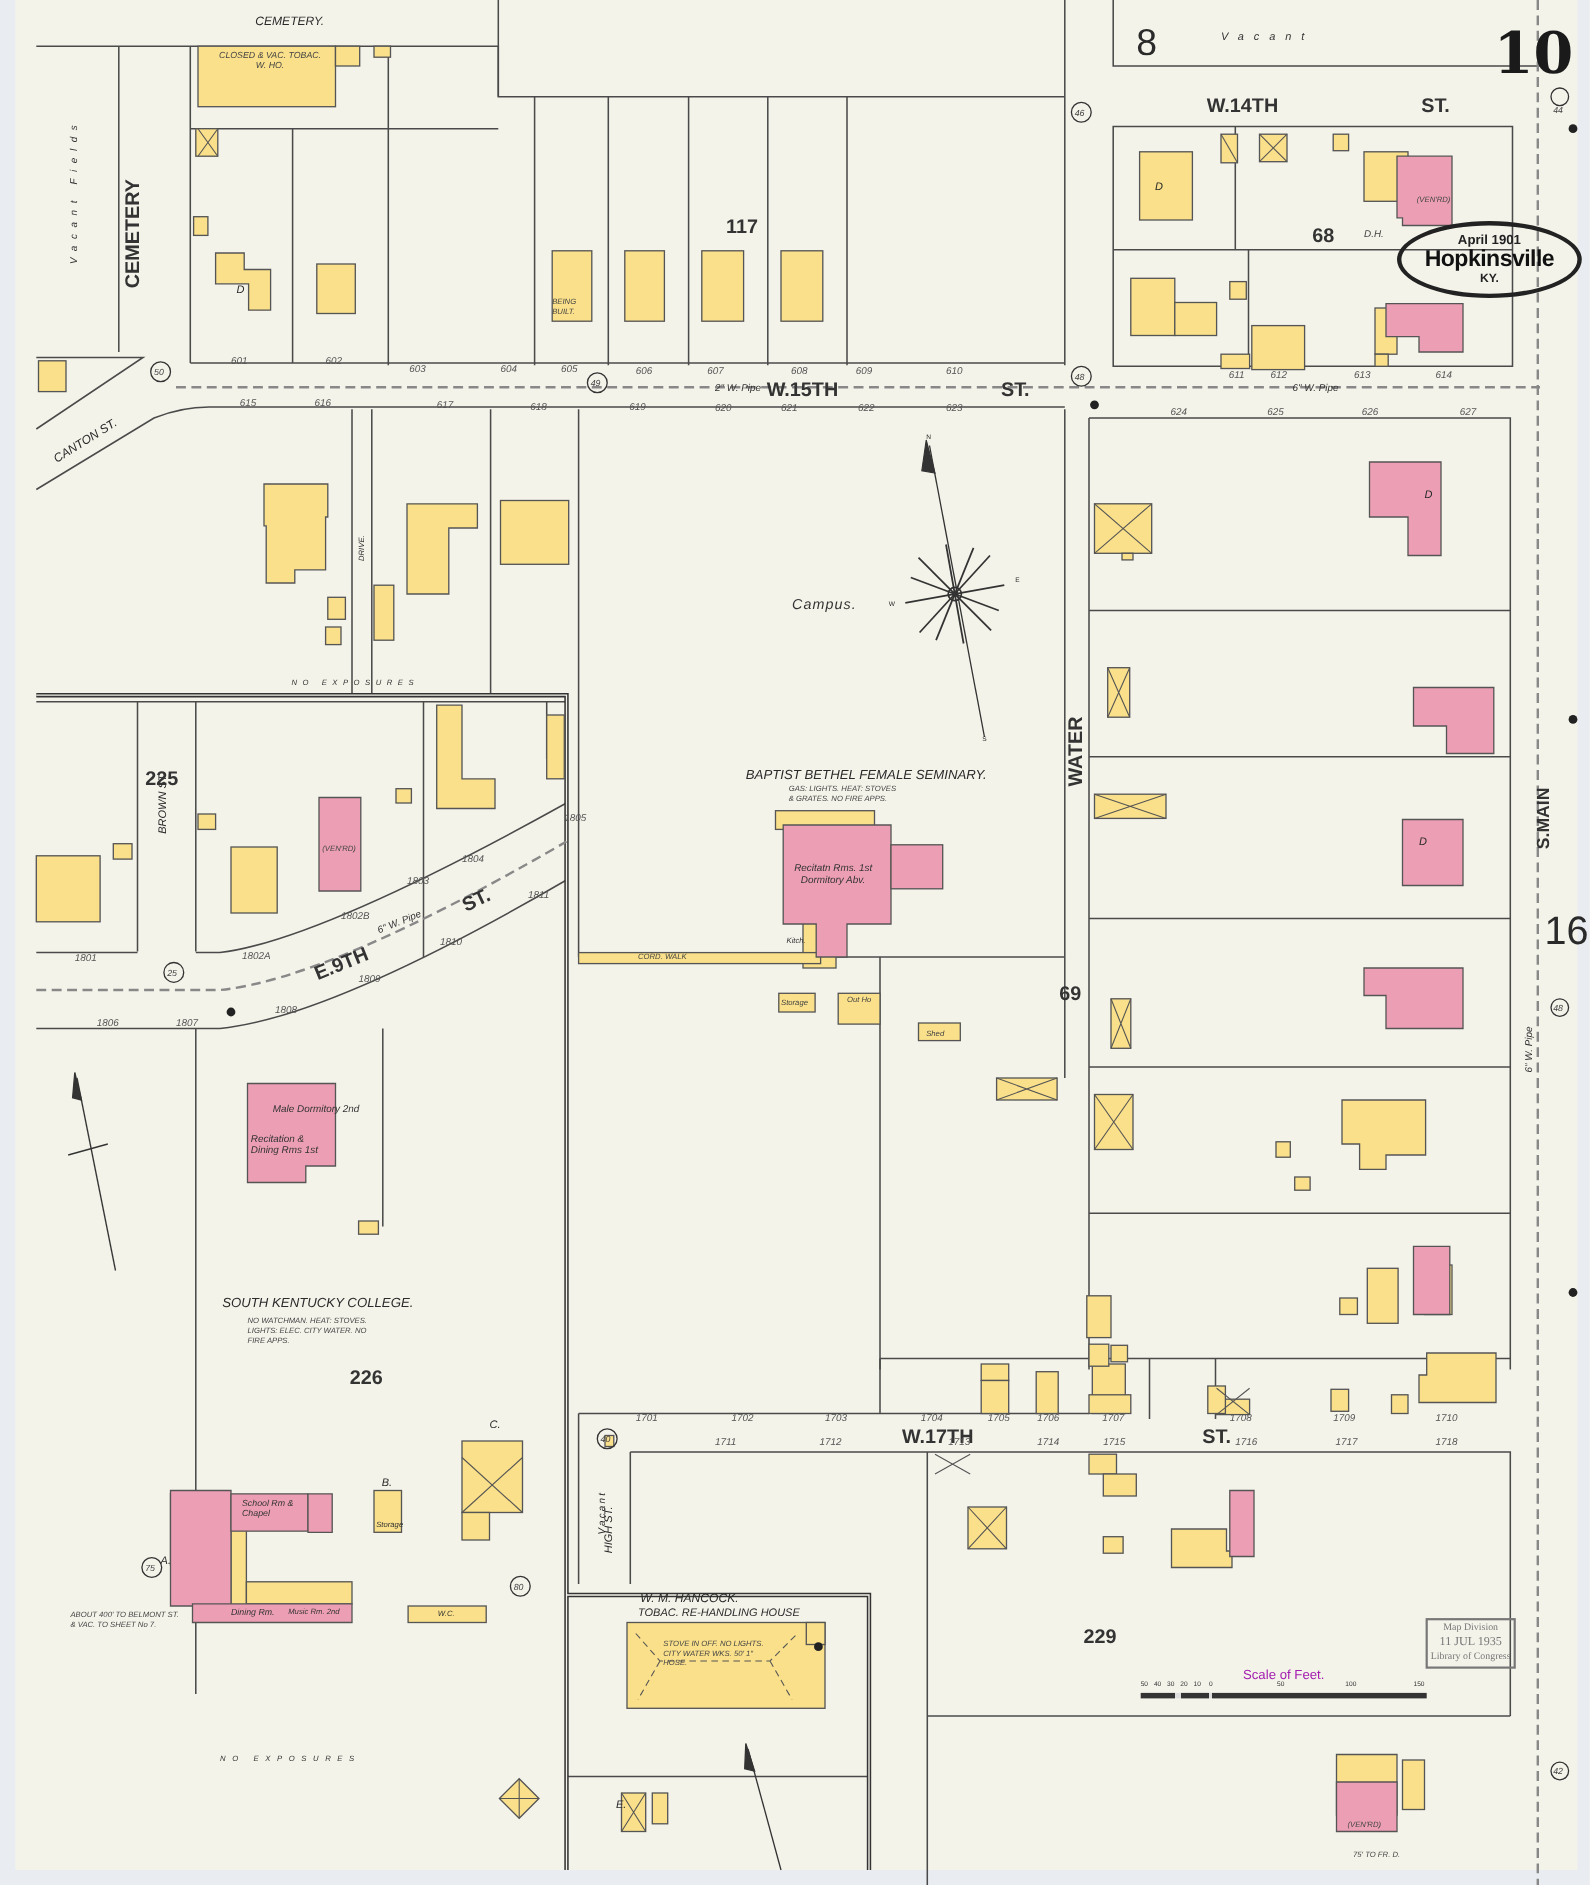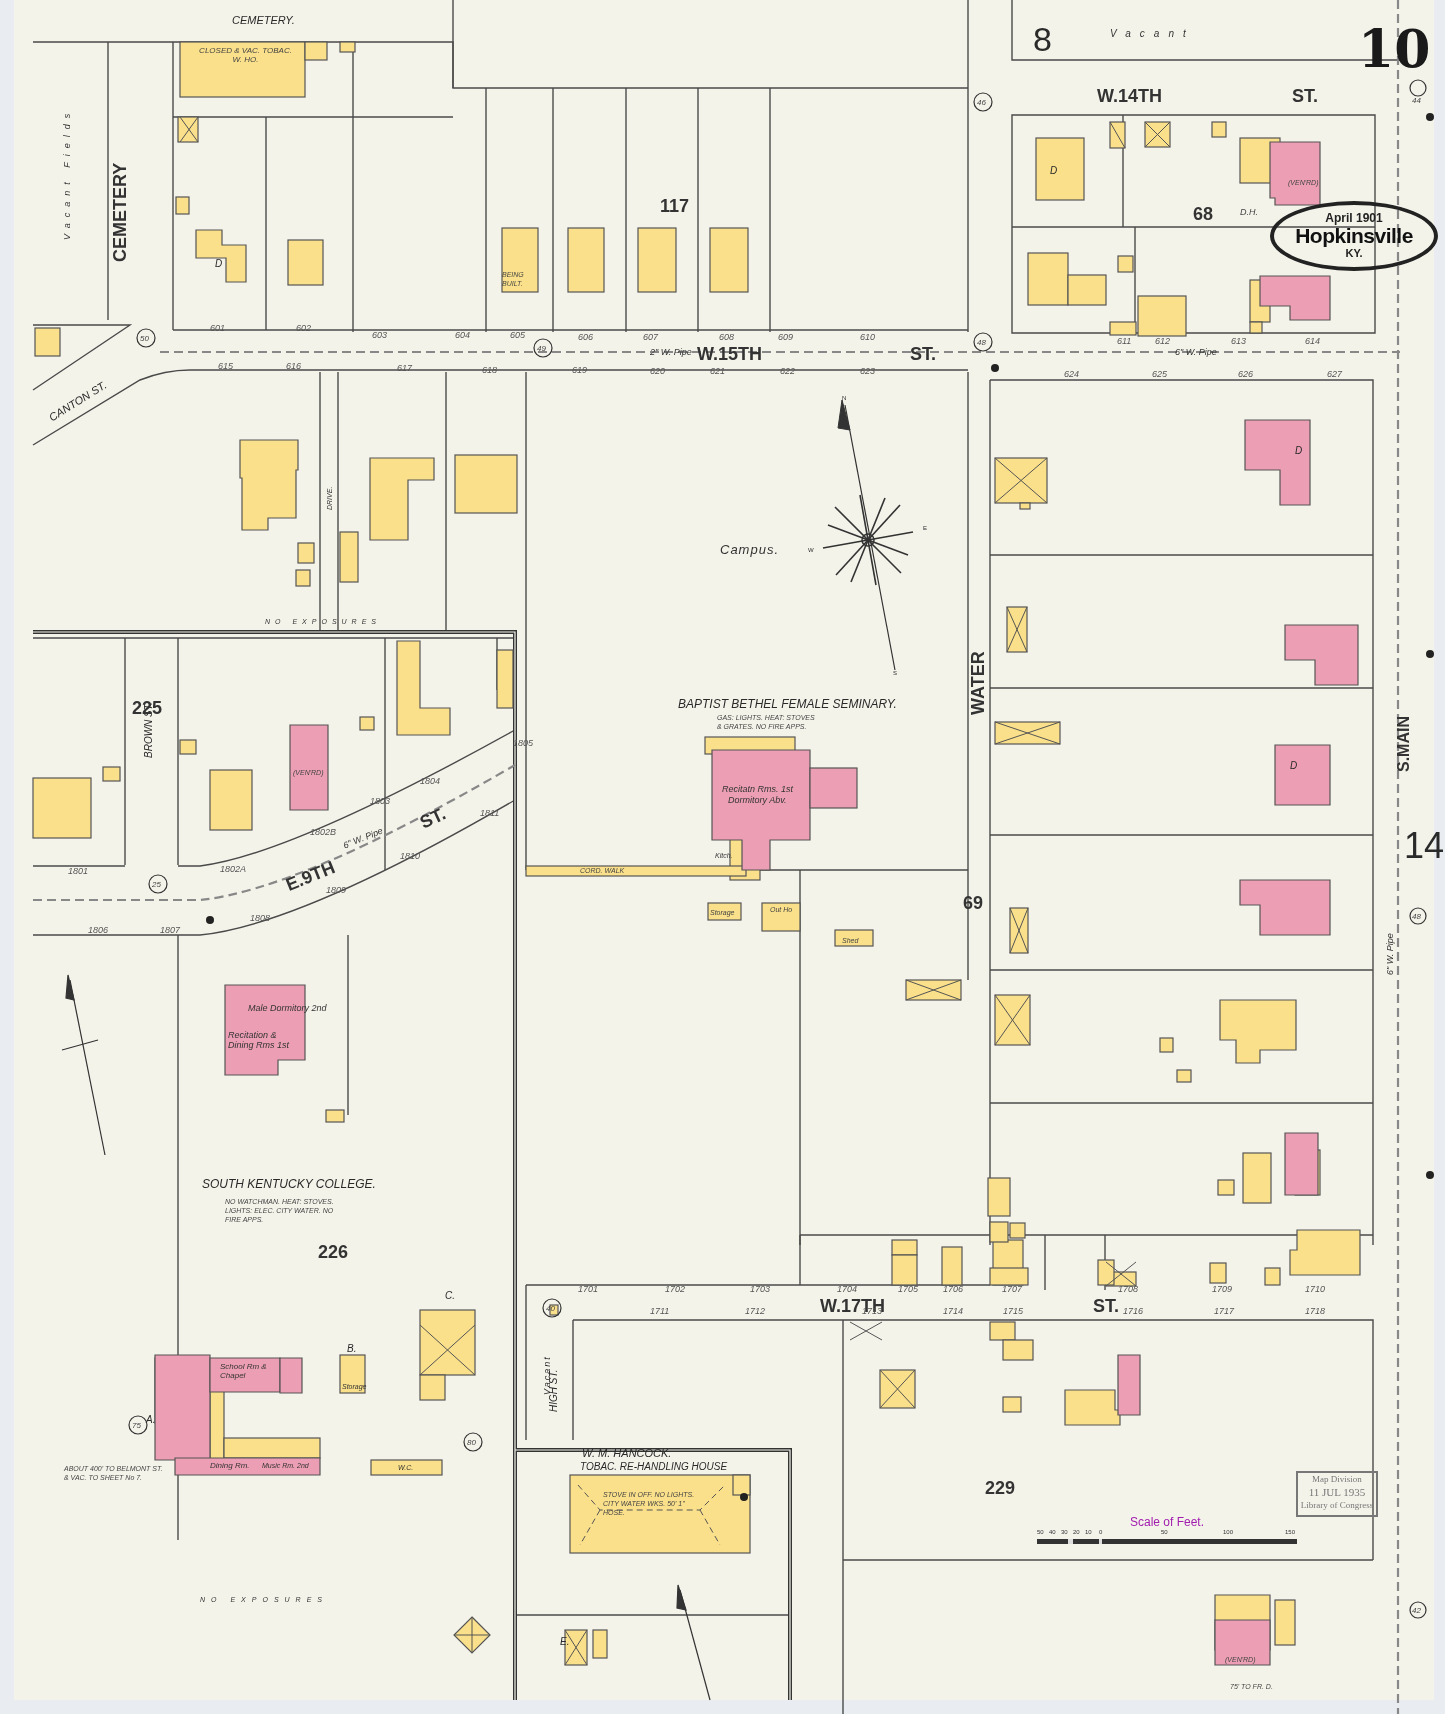--- a/index.html
+++ b/index.html
@@ -290,21 +290,21 @@
       <circle cx="210" cy="920" r="4"></circle>
       <circle cx="1430" cy="117" r="4"></circle>
       <circle cx="1430" cy="654" r="4"></circle>
       <circle cx="1430" cy="1175" r="4"></circle>
       <circle cx="744" cy="1497" r="4"></circle>
   </g>
 </svg>
 
 <div class="lbl sheetnum" style="left:1358px;top:18px;">10</div>
 <div class="lbl adjsheet" style="left:1033px;top:20px;">8</div>
-<div class="lbl adjsheet" style="left:1404px;top:825px;font-size:36px;">14</div>
+<div class="lbl adjsheet" style="left:1404px;top:825px;font-size:36px;">16</div>
 <div class="lbl inst" style="left:1110px;top:28px;font-size:10px;letter-spacing:9px;">Vacant</div>
 
 <div class="title-oval">
   <div class="d">April 1901</div>
   <div class="c">Hopkinsville</div>
   <div class="s">KY.</div>
 </div>
 
 <div class="stamp">
   <div>Map Division</div>

